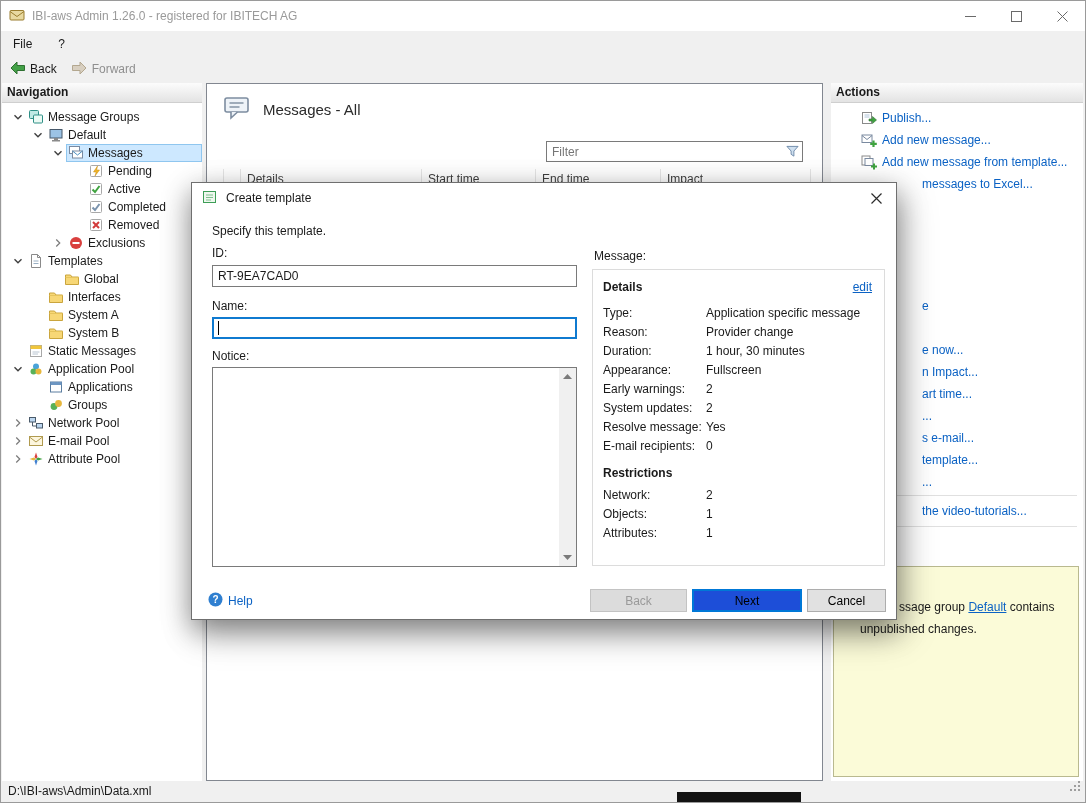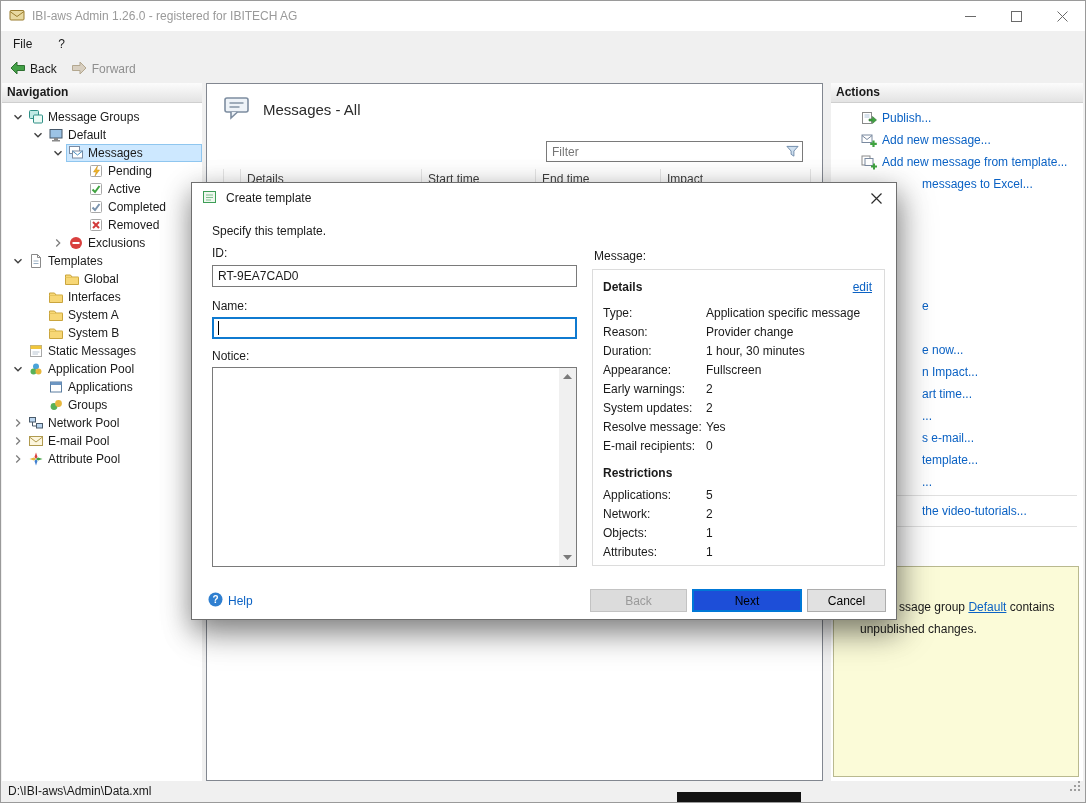--- a/index.html
+++ b/index.html
@@ -622,24 +622,20 @@
             <span class="d-value">Yes</span>
           </div>
           <div class="d-row">
             <span class="d-label">E-mail recipients:</span>
             <span class="d-value">0</span>
           </div>
         </div>
       <div class="bold restr-head">Restrictions</div>
       <div id="restrictions-rows">
           <div class="d-row">
-            <span class="d-label">Applications:</span>
-            <span class="d-value">5</span>
-          </div>
-          <div class="d-row">
             <span class="d-label">Network:</span>
             <span class="d-value">2</span>
           </div>
           <div class="d-row">
             <span class="d-label">Objects:</span>
             <span class="d-value">1</span>
           </div>
           <div class="d-row">
             <span class="d-label">Attributes:</span>
             <span class="d-value">1</span>

